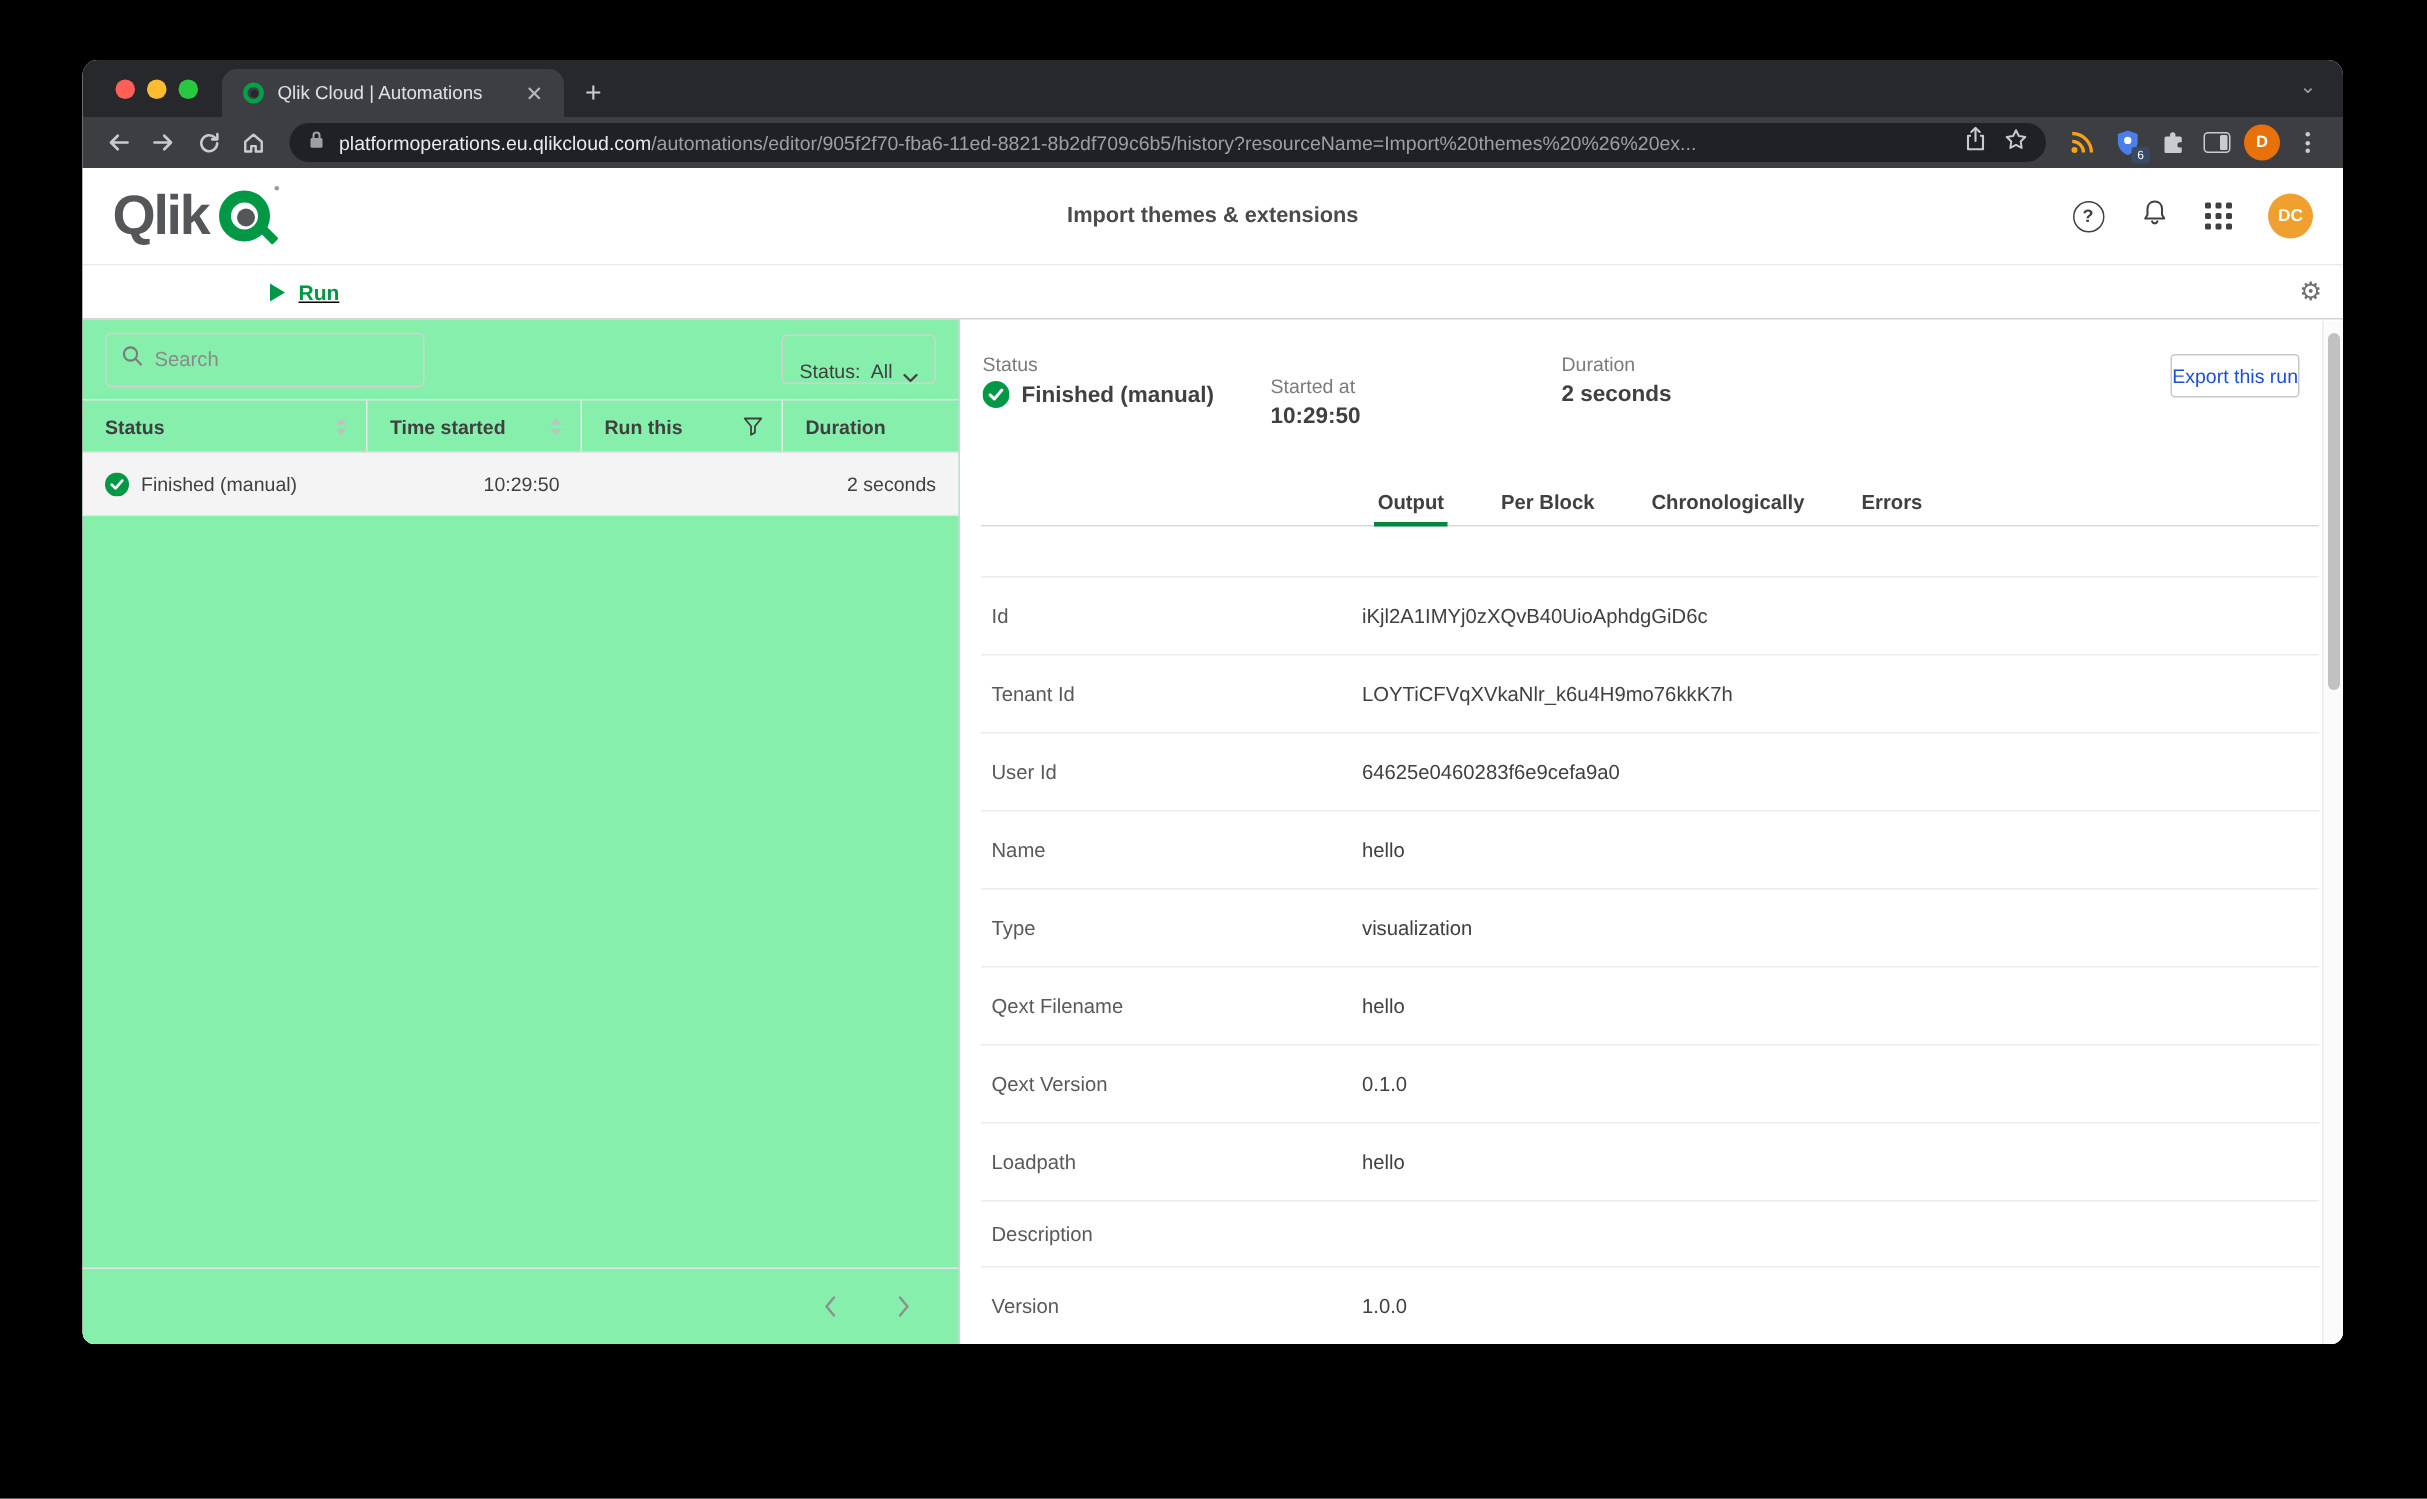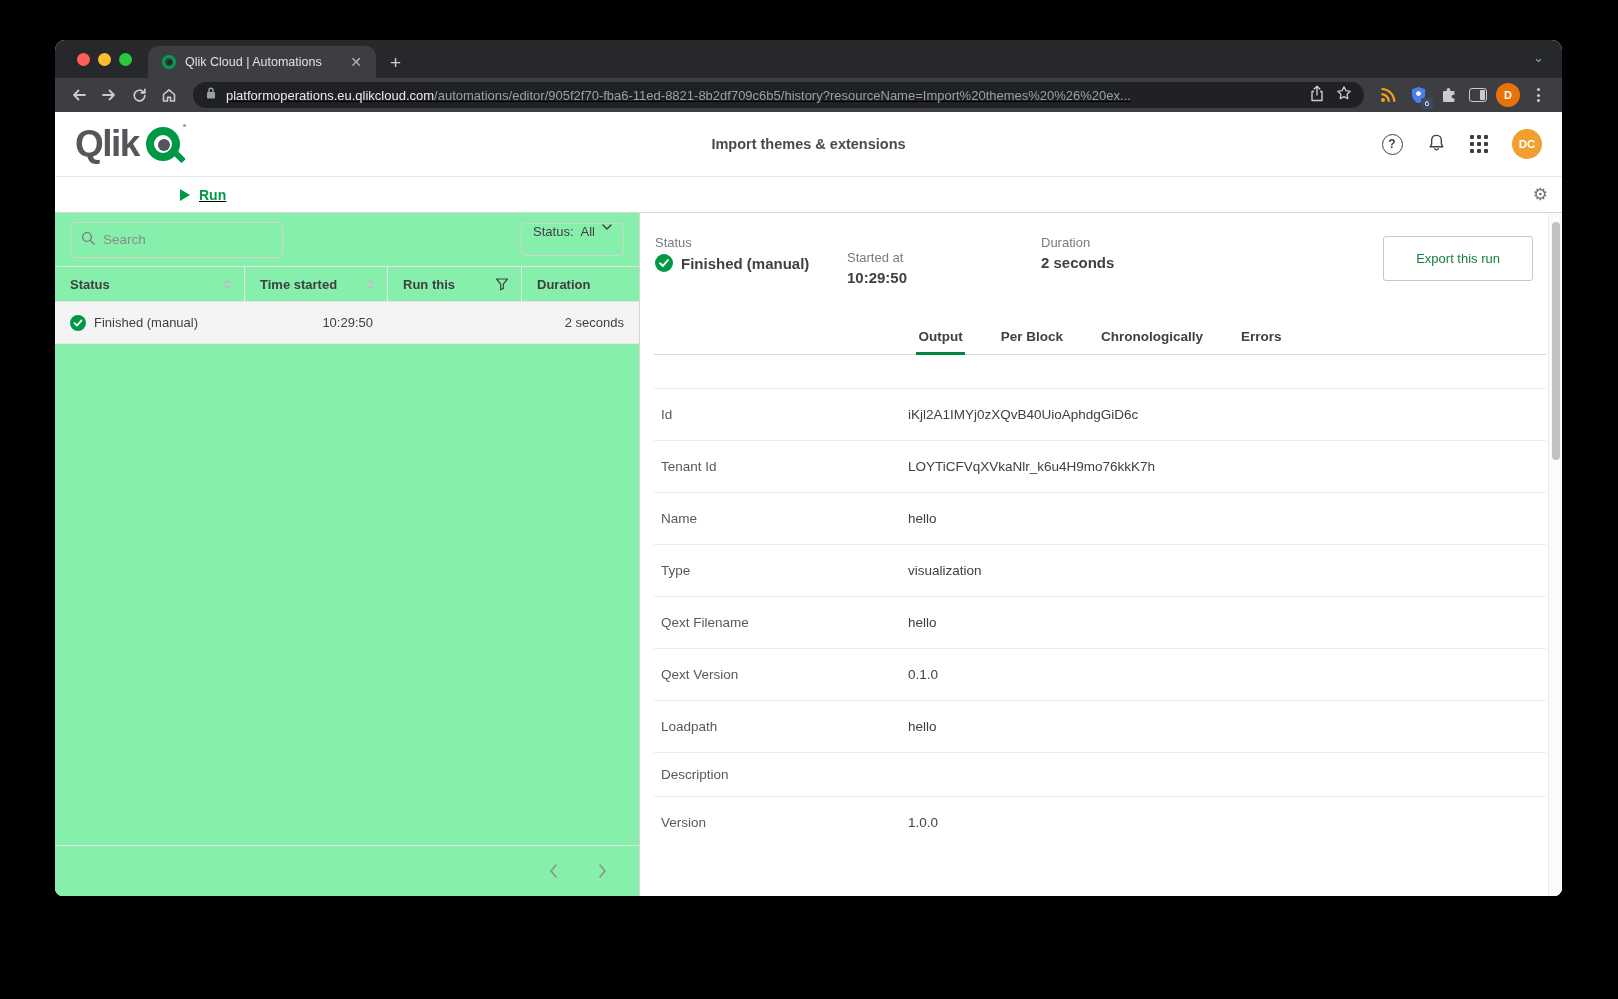--- a/index.html
+++ b/index.html
@@ -18,21 +18,21 @@
           display:flex; align-items:center; gap:9px; padding:0 10px 0 14px; color:#dfe1e5; font-size:12.5px; }
   .favicon { width:14px; height:14px; border:3.5px solid #00a14b; border-radius:50%; position:relative; flex:0 0 14px; }
   .favicon i { position:absolute; left:50%; top:50%; width:5px; height:5px; margin:-2.5px 0 0 -2.5px; background:#27282b; border-radius:50%; }
   .btab-title { flex:1; white-space:nowrap; overflow:hidden; }
   .btab-close { color:#b6b8ba; font-size:14px; line-height:1; padding:2px 4px; }
   .newtab { color:#c9cbce; font-size:19px; margin:0 0 6px 14px; line-height:1; }
   .strip-chevron { position:absolute; right:18px; top:10px; color:#9aa0a6; font-size:13px; }
 
   .toolbar { flex:0 0 34px; background:#3d3e42; display:flex; align-items:center; padding:0 10px; gap:2px; }
   .navbtn { width:28px; height:28px; display:flex; align-items:center; justify-content:center; border-radius:50%; }
-  .omnibox { flex:1; height:26px; border-radius:13px; background:#202124; margin:0 8px; display:flex; align-items:center; padding:0 12px; gap:9px; min-width:0;text-decoration:underline; }
+  .omnibox { flex:1; height:26px; border-radius:13px; background:#202124; margin:0 8px; display:flex; align-items:center; padding:0 12px; gap:9px; min-width:0; }
   .url { font-size:13px; white-space:nowrap; overflow:hidden; min-width:0; }
   .url .host { color:#e8eaed; } .url .path { color:#9aa0a6; }
   .omni-right { margin-left:auto; display:flex; align-items:center; gap:12px; flex:0 0 auto; }
   .ext { width:28px; height:28px; display:flex; align-items:center; justify-content:center; position:relative; }
   .shield-badge { position:absolute; right:-1px; bottom:0; min-width:12px; height:11px; background:#3b4a63; color:#fff;
                   font-size:8px; border-radius:2px; display:flex; align-items:center; justify-content:center; padding:0 2px; }
   .chrome-avatar { width:24px; height:24px; border-radius:50%; background:#e8710a; color:#fff; font-size:11px; font-weight:700;
                    display:flex; align-items:center; justify-content:center; }
   .dots3 { display:flex; flex-direction:column; gap:2.5px; padding:0 6px; }
   .dots3 b { width:3px; height:3px; border-radius:50%; background:#c9cbce; }
@@ -67,42 +67,42 @@
   .play { width:0; height:0; border-left:10px solid #009845; border-top:6.5px solid transparent; border-bottom:6.5px solid transparent; }
   .run-label { color:#009845; font-size:14px; font-weight:700; }
   .gear { position:absolute; right:14px; font-size:17px; color:#707070; line-height:1; }
 
   .content { flex:1; display:flex; min-height:0; }
   .left-panel { width:585px; flex:0 0 585px; border-right:1px solid #d4d4d4; display:flex; flex-direction:column; background:#86efac; }
   .controls { flex:0 0 53px; display:flex; align-items:center; justify-content:space-between; padding:0 15px; }
   .search-box { width:213px; height:36px; border:1px solid #d2d2d2; border-radius:4px; display:flex; align-items:center; padding:0 10px; gap:8px; }
   .search-box input { border:none; outline:none; flex:1; font-size:13.5px; font-family:inherit; color:#404040; background:transparent; min-width:0; }
   .search-box input::placeholder { color:#8b8b8b; }
-  .status-filter { height:33px; border:1px solid #d2d2d2; border-radius:4px; display:flex; align-items:flex-start; gap:7px; padding:0 11px; font-size:13px; color:#404040; cursor:pointer; }
+  .status-filter { height:33px; border:1px solid #d2d2d2; border-radius:4px; display:flex; align-items:flex-end; gap:7px; padding:0 11px; font-size:13px; color:#404040; cursor:pointer; }
 
   .thead { flex:0 0 36px; display:flex; border-top:1px solid #e4e4e4; border-bottom:1px solid #e4e4e4; }
   .th { display:flex; align-items:center; justify-content:space-between; padding:0 12px 0 15px; font-size:13px; font-weight:700; color:#404040; border-right:1px solid #e8e8e8; }
   .th:last-child { border-right:none; }
   .c1{width:190px;flex:0 0 190px;} .c2{width:143px;flex:0 0 143px;} .c3{width:134px;flex:0 0 134px;} .c4{flex:1;}
   .trow { flex:0 0 42px; display:flex; background:#f4f4f4; border-bottom:1px solid #e8e8e8; font-size:13px; color:#404040; cursor:pointer; }
   .td { display:flex; align-items:center; padding:0 15px; }
   .td.right { justify-content:flex-end; }
   .status-cell { gap:8px; }
   .lp-spacer { flex:1; }
   .pagination { flex:0 0 51px; border-top:1px solid #e4e4e4; display:flex; align-items:center; justify-content:flex-end; gap:28px; padding-right:27px; }
   .pg-btn { width:20px; height:20px; display:flex; align-items:center; justify-content:center; cursor:pointer; }
 
   .right-panel { flex:1; position:relative; min-width:0; padding-right:14px; display:flex; flex-direction:column; overflow:hidden; }
   .summary { flex:0 0 66px; display:flex; padding:22px 0 0 15px; position:relative; }
   .sum-col { display:flex; flex-direction:column; gap:4px; }
   .sum-col.w1{width:192px;} .sum-col.w2{width:194px;margin-top:15px;}
   .sum-label { font-size:13px; color:#7b7b7b; }
   .sum-value { font-size:15px; font-weight:700; color:#404040; display:flex; align-items:center; gap:8px; }
-  .export-btn { position:absolute; top:23px; right:15px; height:45px; padding:0 32px; border:1px solid #c8c8c8; border-radius:3px;
-                background:#fff; font-size:13px; color:#15803d; display:flex; align-items:center; cursor:pointer; font-family:inherit; }
+  .export-btn { position:absolute; top:23px; right:15px; height:29px; padding:0 0; border:1px solid #c8c8c8; border-radius:3px;
+                background:#fff; font-size:13px; color:#1d4ed8; display:flex; align-items:center; cursor:pointer; font-family:inherit; }
 
   .detail-tabs { margin:32px 2px 0 14px; height:37px; border-bottom:1px solid #d9d9d9; display:flex; justify-content:center; gap:34px; }
   .dtab { display:flex; align-items:center; font-size:13.5px; font-weight:700; color:#404040; position:relative; padding:0 2px; cursor:pointer; }
   .dtab.active::after { content:""; position:absolute; left:0; right:0; bottom:-1px; height:3px; background:#00873d; }
 
   .fields { margin-top:33px; }
   .field-row { display:flex; align-items:center; height:52px; border-top:1px solid #ececec; margin:0 2px 0 14px; }
   .field-row.short { height:44px; }
   .field-label { width:254px; flex:0 0 254px; padding-left:7px; font-size:13.5px; color:#595959; }
   .field-value { font-size:13.5px; color:#404040; }
@@ -370,20 +370,24 @@
           <div class="fields">
             <div class="field-row">
               <span class="field-label">Id</span>
               <span class="field-value">iKjl2A1IMYj0zXQvB40UioAphdgGiD6c</span>
             </div>
             <div class="field-row">
               <span class="field-label">Tenant Id</span>
               <span class="field-value">LOYTiCFVqXVkaNlr_k6u4H9mo76kkK7h</span>
             </div>
             <div class="field-row">
+              <span class="field-label">User Id</span>
+              <span class="field-value">64625e0460283f6e9cefa9a0</span>
+            </div>
+            <div class="field-row">
               <span class="field-label">Name</span>
               <span class="field-value">hello</span>
             </div>
             <div class="field-row">
               <span class="field-label">Type</span>
               <span class="field-value">visualization</span>
             </div>
             <div class="field-row">
               <span class="field-label">Qext Filename</span>
               <span class="field-value">hello</span>

